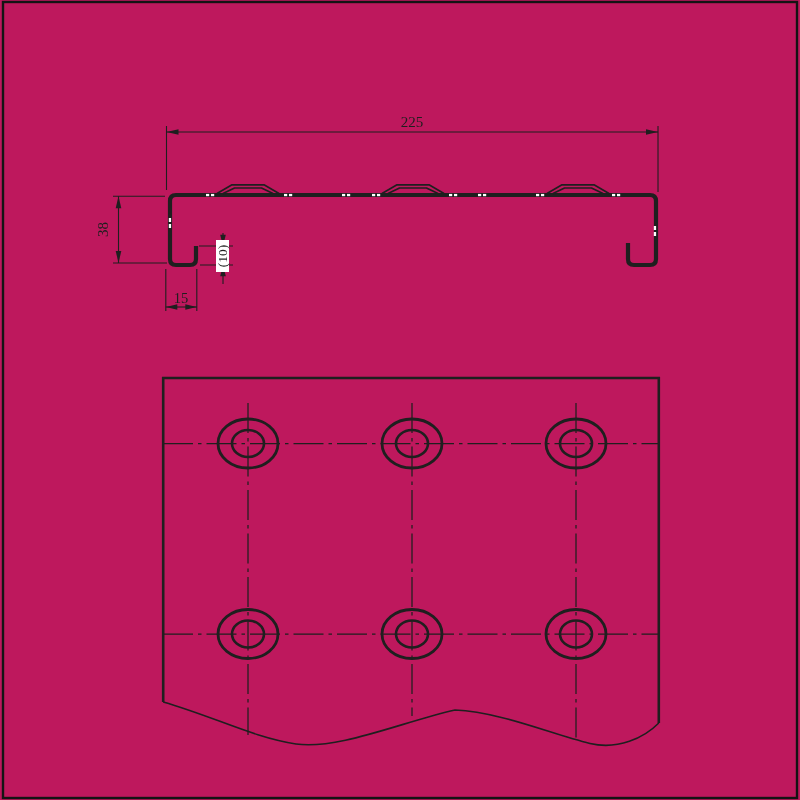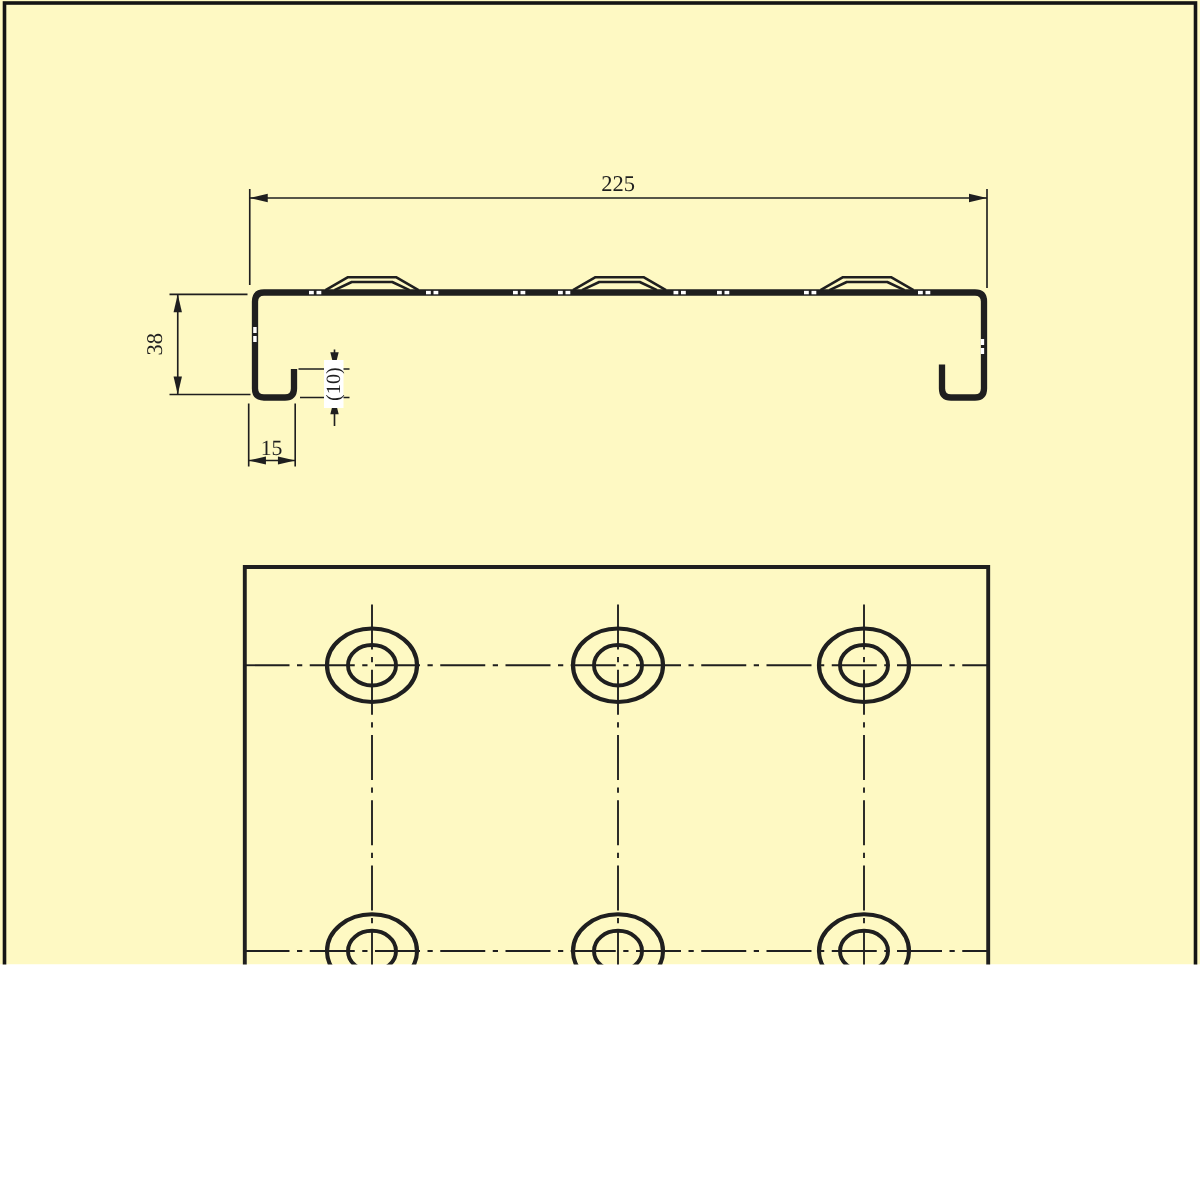--- a/index.html
+++ b/index.html
@@ -1,19 +1,19 @@
 <!DOCTYPE html>
 <html><head>
 <meta charset="utf-8">
 <style>
   html,body{margin:0;padding:0;background:#ffffff;}
   .sheet{
     position:relative;
-    width:800px;height:643px;
-    background:#fef9c3;
+    width:800px;height:800px;
+    background:#be185d;
     font-family:"Liberation Serif", serif;
   }
   svg{display:block;}
   .dim-text{
     font-family:"Liberation Serif", serif;
     fill:#1f1f1f;
   }
 </style>
 </head>
 <body>

